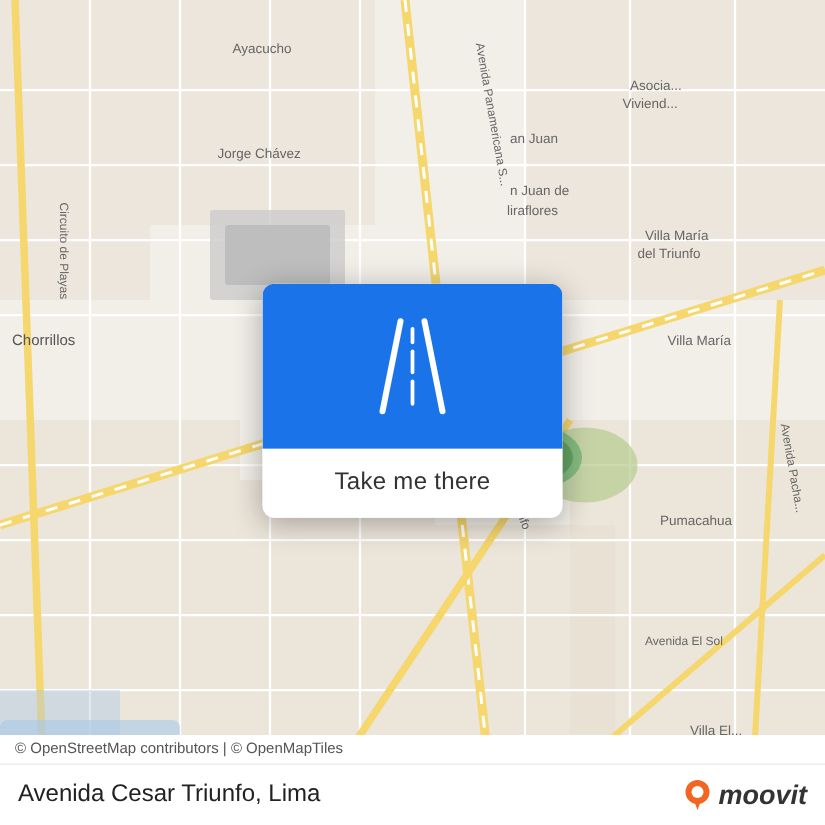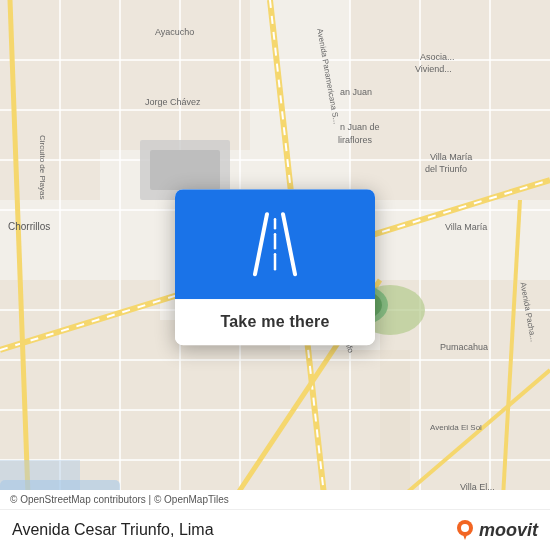--- a/index.html
+++ b/index.html
@@ -63,21 +63,21 @@
       width: 80px;
       height: 80px;
     }
 
     #card-button {
       display: block;
       width: 100%;
       padding: 14px 10px;
       text-align: center;
       font-size: 16px;
-      font-weight: 700;
+      font-weight: 400;
       color: #333;
       background: white;
       border: none;
       cursor: pointer;
       letter-spacing: 0.2px;
     }
 
     
     #bottom-bar {
       position: absolute;

